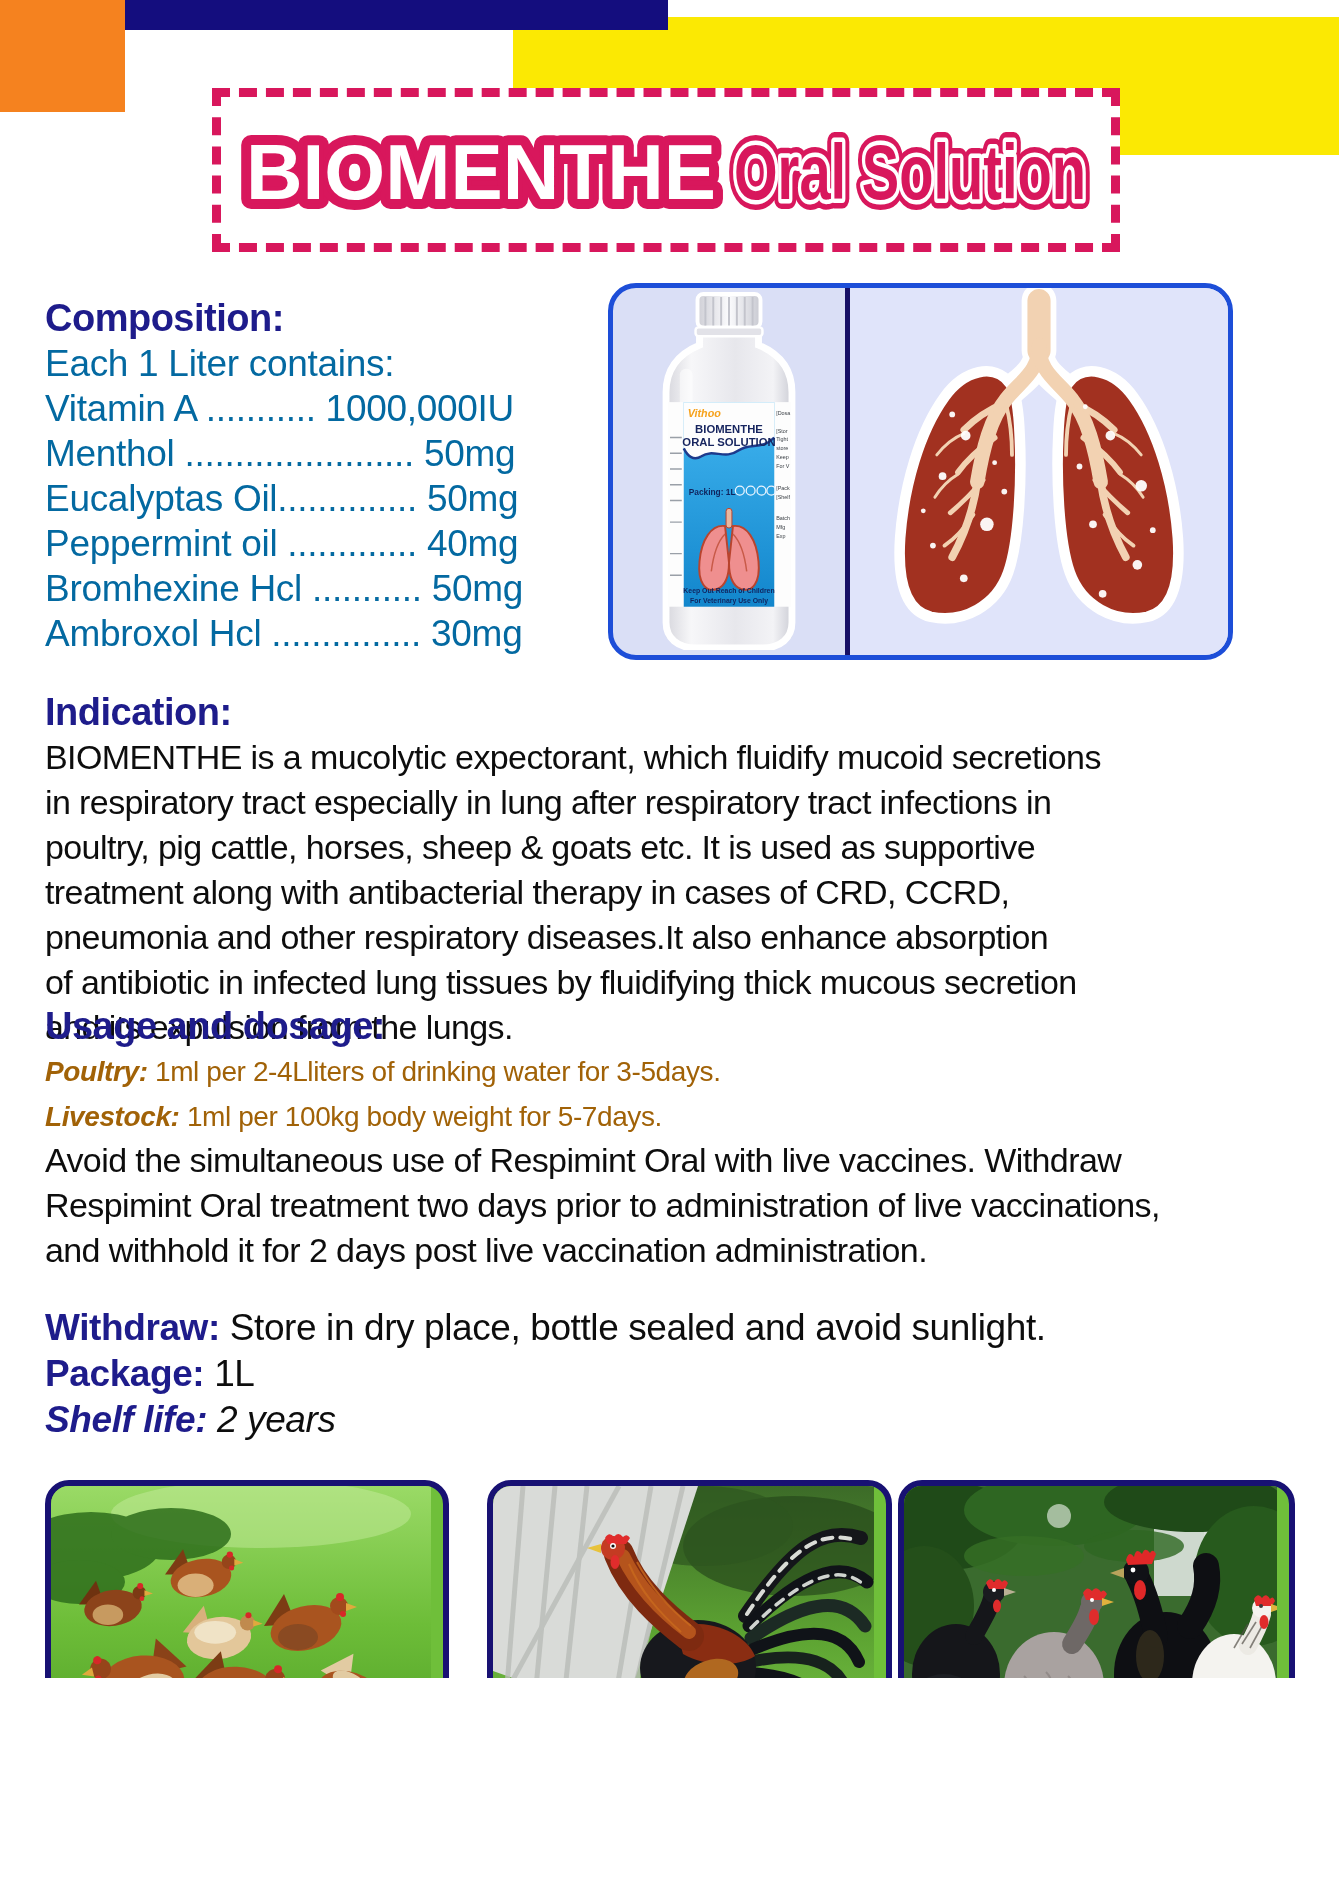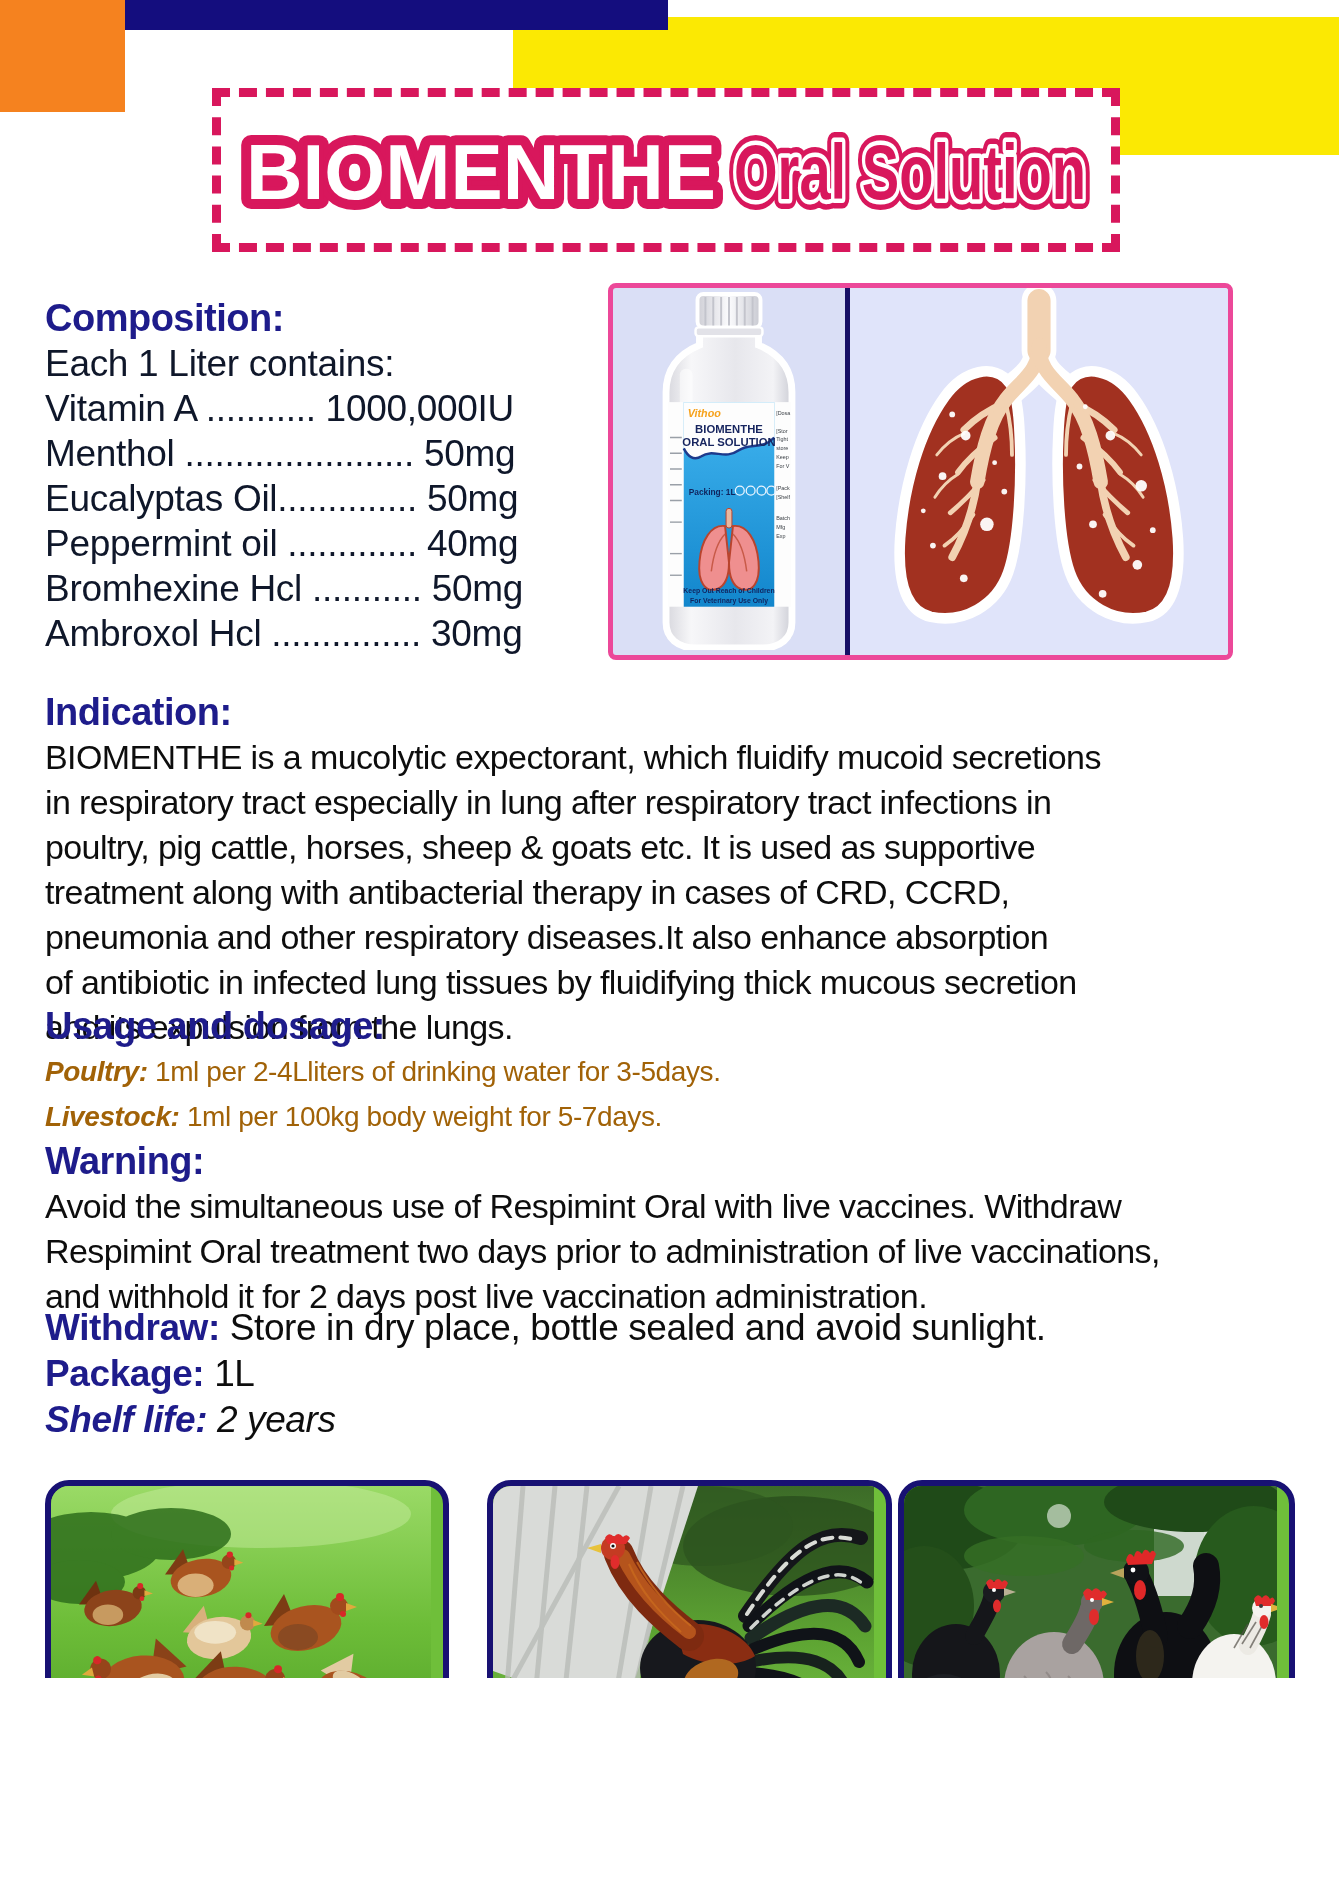--- a/index.html
+++ b/index.html
@@ -12,29 +12,29 @@
   .d-yellow-tr{left:513px;top:17px;width:826px;height:138px;background:#FBE903;z-index:1;}
   .d-yellow-b{left:0;top:1821px;width:770px;height:56px;background:#FBE903;z-index:3;}
   .d-navy-b{left:669px;top:1865px;width:545px;height:30px;background:#140D7E;z-index:2;}
   .d-orange-br{left:1214px;top:1782px;width:125px;height:113px;background:#F5821F;z-index:1;}
   
   .title-box{left:212px;top:88px;width:890px;height:146px;background:#ffffff;
              border:9px dashed #D8175C;z-index:4;display:flex;align-items:center;justify-content:center;}
   
   .sec{left:45px;z-index:2;}
   .sec-heading{font-size:38px;font-weight:bold;color:#1E1C8B;line-height:46px;letter-spacing:-0.5px;}
-  .comp-line{font-size:37px;color:#0f172a;line-height:45px;letter-spacing:-0.3px;}
+  .comp-line{font-size:37px;color:#0369a1;line-height:45px;letter-spacing:-0.3px;}
   .body-text{font-size:34px;color:#0d0d0d;line-height:45px;letter-spacing:-0.6px;white-space:pre-line;width:1262px;}
   .dose-line{font-size:28px;color:#a16207;line-height:45px;letter-spacing:-0.4px;}
   .dose-label{font-weight:bold;font-style:italic;}
   .kv-line{font-size:37px;line-height:46px;color:#0d0d0d;letter-spacing:-0.4px;}
   .kv-label{font-weight:bold;color:#1E1C8B;}
   
   .media-panel{left:608px;top:283px;width:615px;height:367px;background:#DADFF6;
-               border:5px solid #ec4899;border-radius:8px;z-index:1;overflow:hidden;}
+               border:5px solid #1d4ed8;border-radius:28px;z-index:1;overflow:hidden;}
   .media-divider{position:absolute;left:232px;top:0;width:5px;height:100%;background:#171066;}
   .cell-left{position:absolute;left:0;top:0;width:232px;height:100%;}
   .cell-right{position:absolute;left:237px;top:0;width:378px;height:100%;background:#E0E4FA;}
   
   .photo{top:1480px;height:288px;border:6px solid #181173;border-radius:24px;overflow:hidden;z-index:2;background:#6fbf3a;}
   .photo svg{display:block;}
   .p1{left:45px;width:392px;}
   .p2{left:487px;width:393px;}
   .p3{left:898px;width:385px;}
 </style>
@@ -226,21 +226,20 @@
 and its expulsion from the lungs.</div>
   </div>
 
   <div class="abs sec" style="top:1003px;">
     <div class="sec-heading">Usage and dosage:</div>
     <div class="dose-line"><span class="dose-label">Poultry:</span><span> 1ml per 2-4Lliters of drinking water for 3-5days.</span></div>
     <div class="dose-line"><span class="dose-label">Livestock:</span><span> 1ml per 100kg body weight for 5-7days.</span></div>
   </div>
 
   <div class="abs sec" style="top:1138px;">
-    <div class="sec-heading">Warning:</div>
     <div class="body-text">Avoid the simultaneous use of Respimint Oral with live vaccines. Withdraw
 Respimint Oral treatment two days prior to administration of live vaccinations,
 and withhold it for 2 days post live vaccination administration.</div>
   </div>
 
   <div class="abs sec kv-line" style="top:1305px;"><span class="kv-label">Withdraw:</span><span> Store in dry place, bottle sealed and avoid sunlight.</span></div>
   <div class="abs sec kv-line" style="top:1351px;"><span class="kv-label">Package:</span><span> 1L</span></div>
   <div class="abs sec kv-line" style="top:1397px;font-style:italic;"><span class="kv-label">Shelf life:</span><span> 2 years</span></div>
 
   <div class="abs photo p1">

